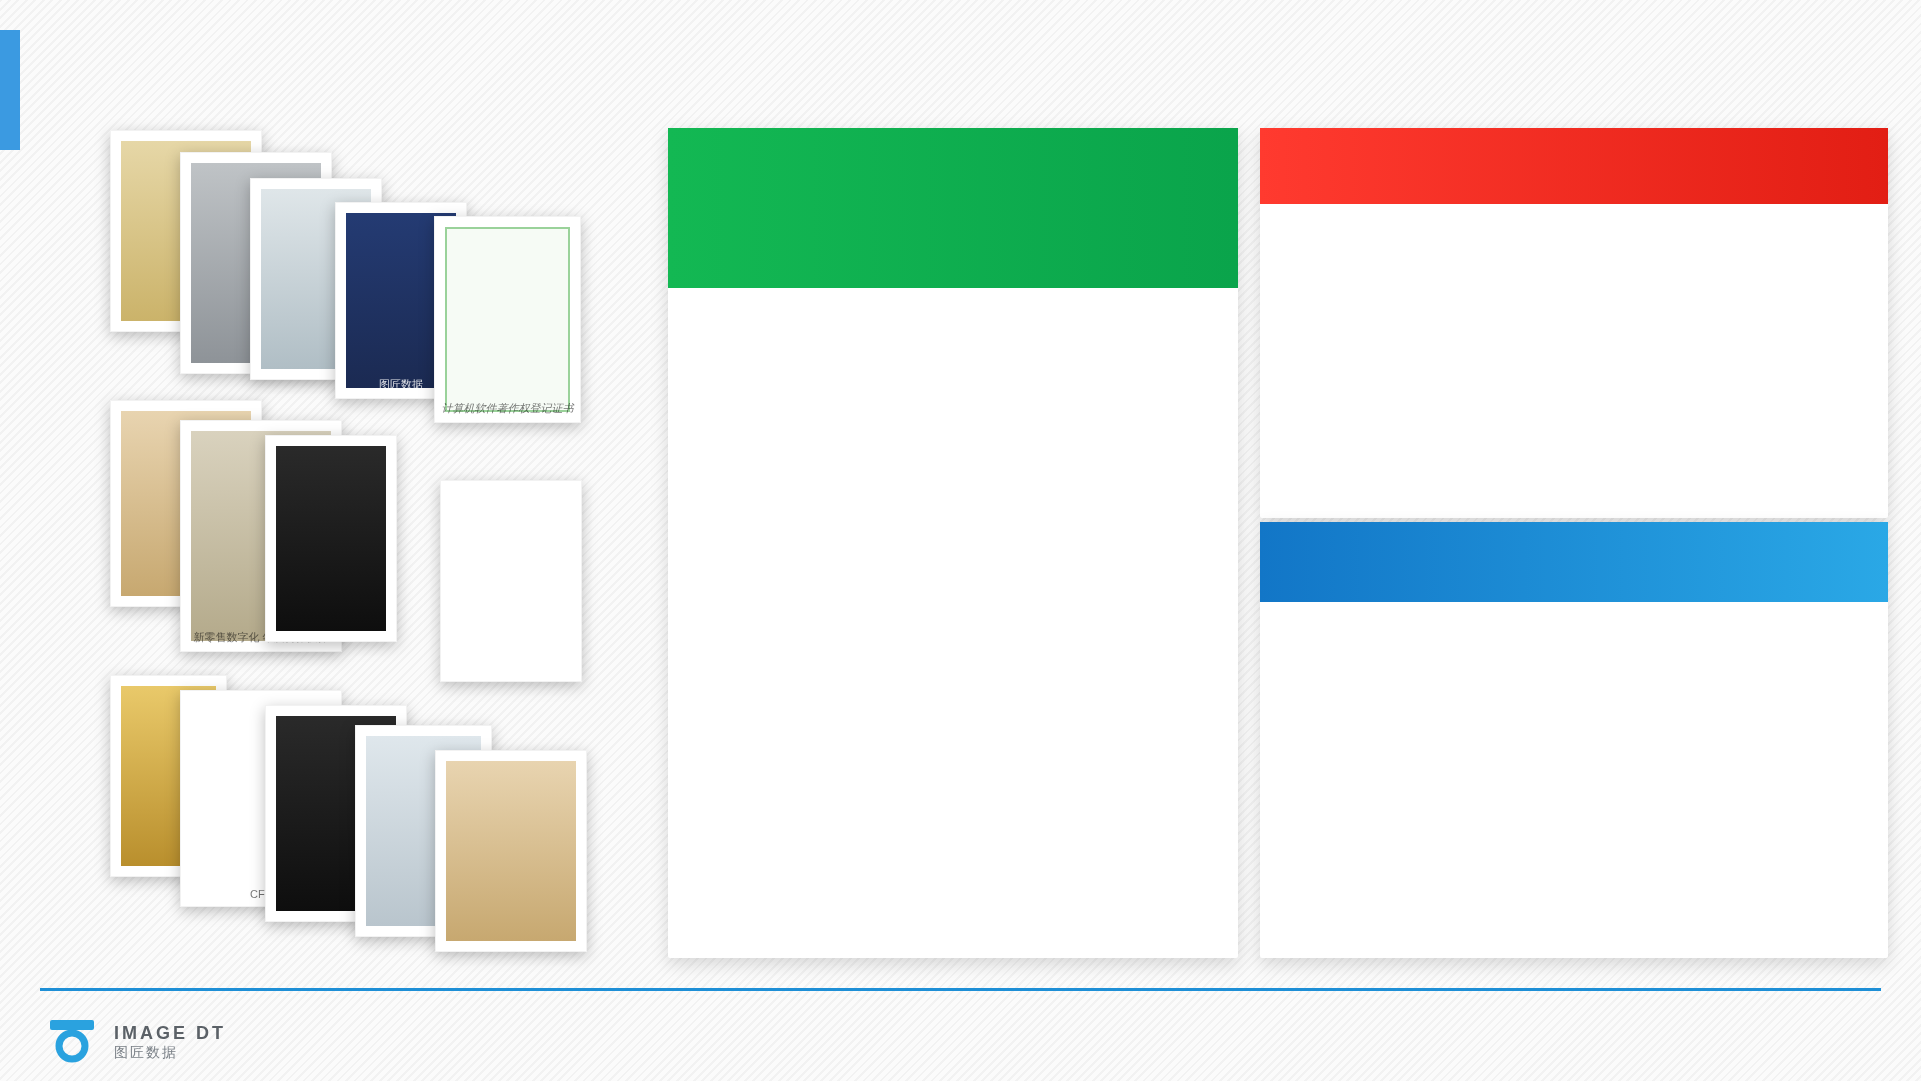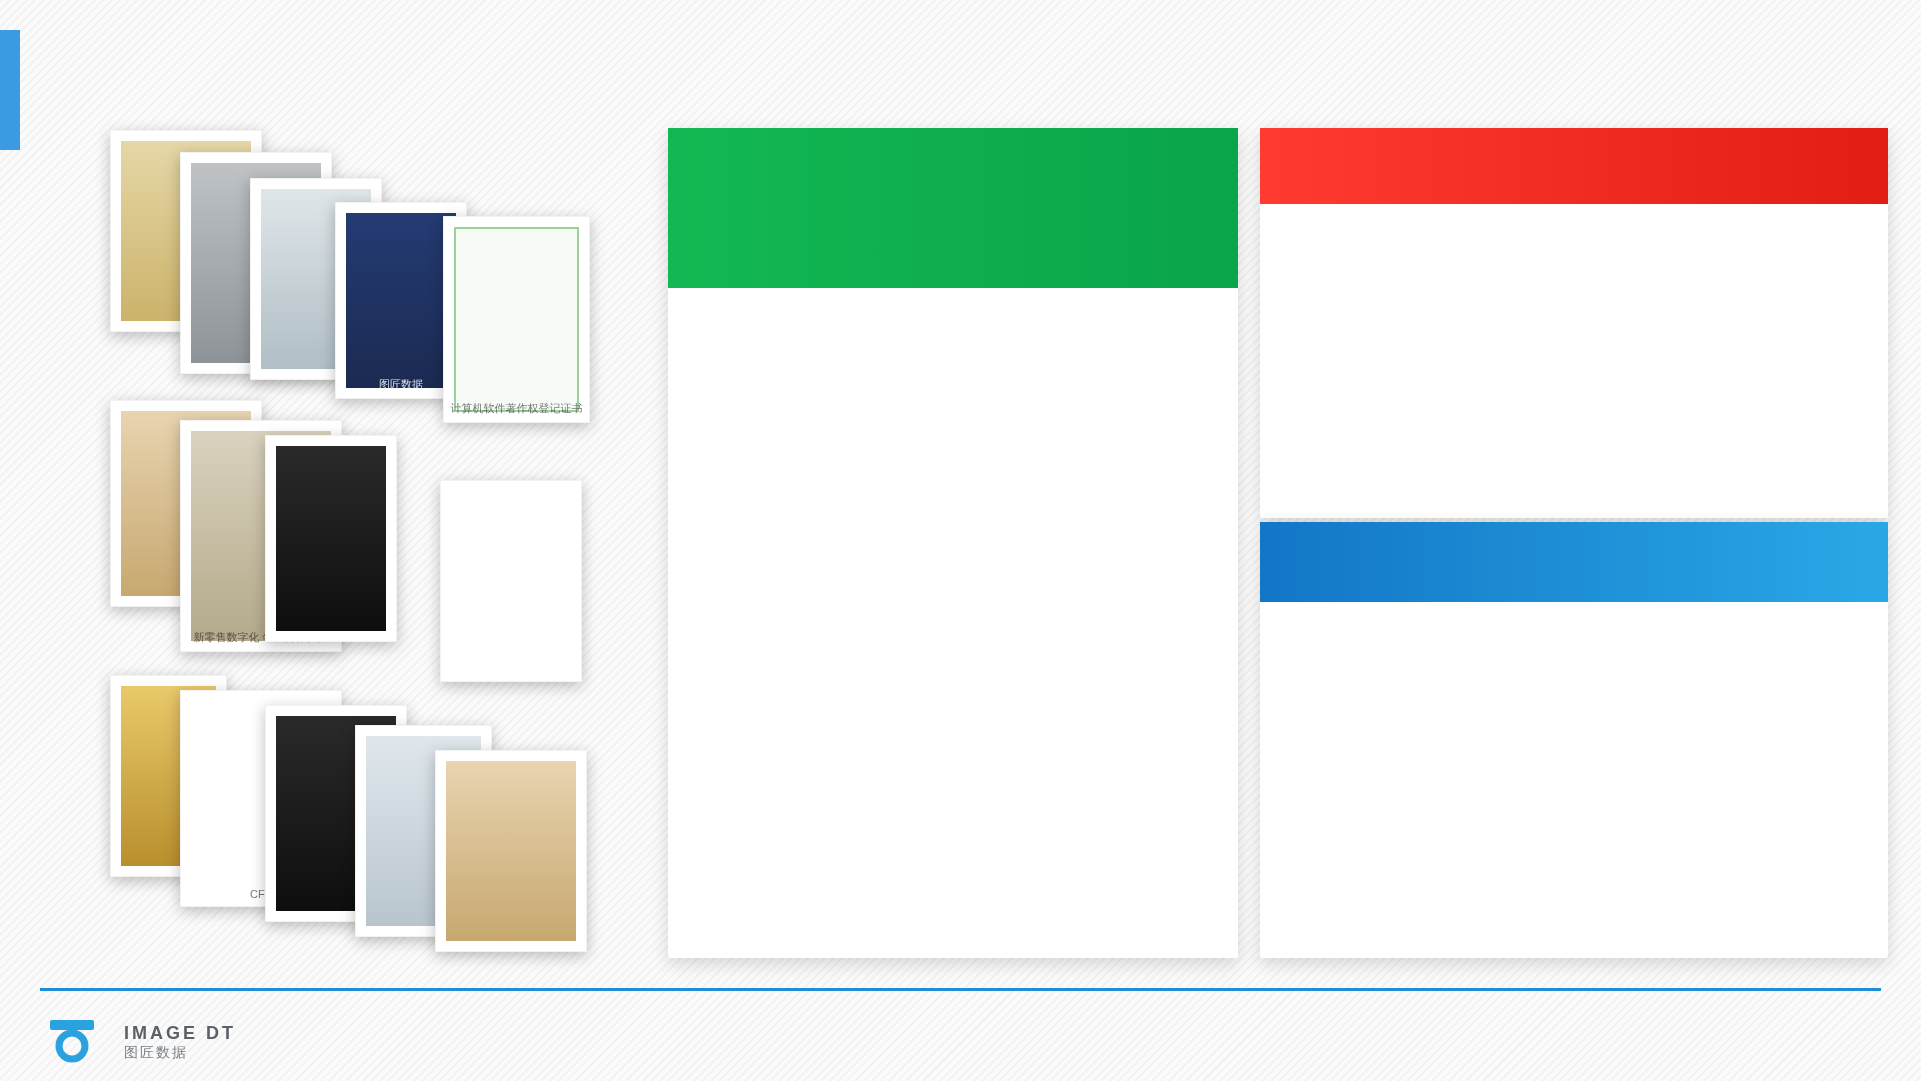--- a/index.html
+++ b/index.html
@@ -107,21 +107,21 @@
   .hdr-red   { height:  76px; background: linear-gradient(90deg, #ff3a2f, #e21e14); }
   .hdr-blue  { height:  80px; background: linear-gradient(90deg, #1276c7, #2aa8e6); }
 
   
   .footer-logo {
     position: absolute;
     left: 50px;
     top: 1020px;
     display: flex;
     align-items: center;
-    gap: 30px;
+    gap: 20px;
     color: #6b7076;
   }
   .footer-logo .mark {
     width: 44px;
     height: 44px;
     position: relative;
   }
   .footer-logo .mark svg { width: 44px; height: 44px; display:block; }
   .footer-logo .text .line1 {
     font-size: 18px;
@@ -163,21 +163,21 @@
       <div class="cap"></div>
     </div>
     <div class="thumb tint-glass" style="left:140px; top:48px; width:130px; height:200px; z-index:3;">
       <div class="fill"></div>
       <div class="cap"></div>
     </div>
     <div class="thumb tint-blue" style="left:225px; top:72px; width:130px; height:195px; z-index:4;">
       <div class="fill"></div>
       <div class="cap">图匠数据</div>
     </div>
-    <div class="thumb tint-cert" style="left:333px; top:86px; width:145px; height:205px; z-index:5;">
+    <div class="thumb tint-cert" style="left:324px; top:86px; width:145px; height:205px; z-index:5;font-style:italic;">
       <div class="fill"></div>
       <div class="cap">计算机软件著作权登记证书</div>
     </div>
 
     <div class="thumb tint-frame" style="left:0px;  top:270px; width:150px; height:205px; z-index:1;">
       <div class="fill"></div>
       <div class="cap"></div>
     </div>
     <div class="thumb tint-award" style="left:70px; top:290px; width:160px; height:230px; z-index:2;">
       <div class="fill"></div>

